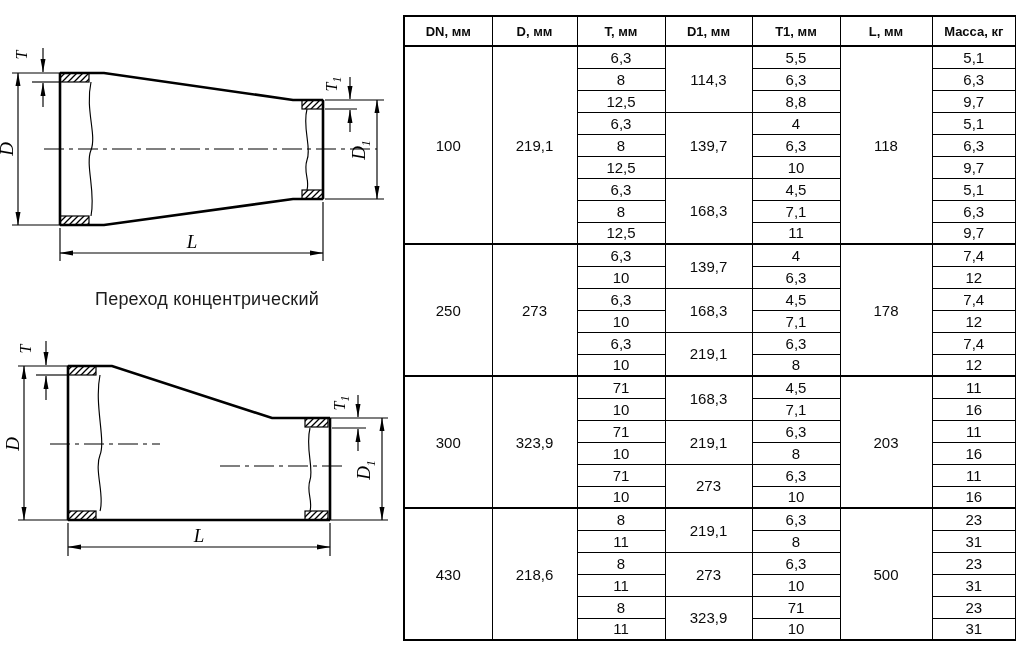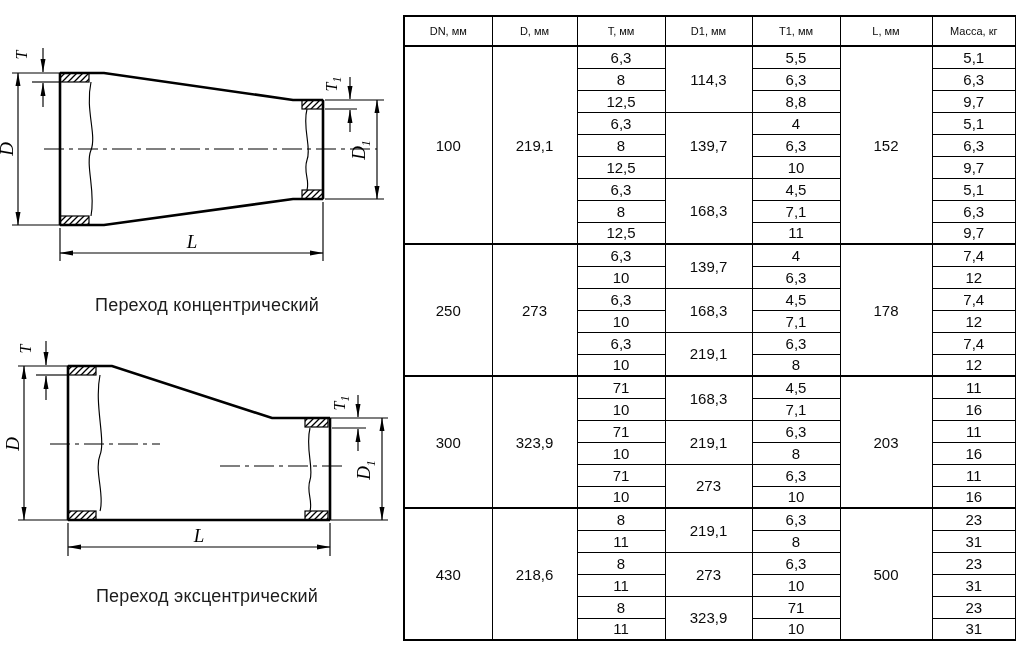--- a/index.html
+++ b/index.html
@@ -4,28 +4,28 @@
 <style>
   html,body{margin:0;padding:0;}
   body{width:1016px;height:653px;background:#ffffff;position:relative;overflow:hidden;
        font-family:"Liberation Sans",sans-serif;color:#0a0a0a;}
   .page{position:absolute;inset:0;}
   svg{position:absolute;left:0;}
   #svg-conc{top:40px;}
   #svg-ecc{top:340px;}
   .caption{position:absolute;left:37px;width:340px;text-align:center;
            font-size:18px;font-weight:400;color:#1c1c1c;letter-spacing:.2px;}
-  #cap1{top:295px;}
+  #cap1{top:289px;}
   #cap2{top:586px;}
   table.spec{position:absolute;left:403px;top:15px;width:612px;border-collapse:collapse;
              table-layout:fixed;border:2px solid #000;}
   table.spec th,table.spec td{border:1px solid #000;text-align:center;vertical-align:middle;
              padding:0;overflow:hidden;white-space:nowrap;}
   table.spec thead tr{height:30px;}
-  table.spec th{font-size:11px;font-weight:normal;}
+  table.spec th{font-size:13px;font-weight:bold;}
   table.spec tbody tr{height:22px;}
   table.spec td{font-size:15px;}
   table.spec tr.gs td{border-top-width:2px;}
   .ol{stroke:#000;stroke-width:2.6;fill:none;}
   .thin{stroke:#000;stroke-width:1.15;fill:none;}
   .cl{stroke:#000;stroke-width:1.1;fill:none;stroke-dasharray:20 5 4 5;}
   .hr{stroke:#000;stroke-width:1.2;}
   .lbl{font:italic 19px "Liberation Serif",serif;fill:#000;}
   .lbls{font:italic 16px "Liberation Serif",serif;fill:#000;}
   .sub{font:italic 12px "Liberation Serif",serif;}
@@ -139,21 +139,20 @@
     <g>
       <path class="thin" d="M382,418 L382,520" marker-start="url(#arr2)" marker-end="url(#arr2)"></path>
       <text class="lbl" text-anchor="middle" transform="translate(370 470) rotate(-90)"><tspan>D</tspan><tspan class="sub" dy="5">1</tspan></text>
     </g>
     <g>
       <path class="thin" d="M68,523 L68,556 M330,523 L330,556"></path>
       <path class="thin" d="M68,547 L330,547" marker-start="url(#arr2)" marker-end="url(#arr2)"></path>
       <text class="lbl" text-anchor="middle" x="199" y="542">L</text>
     </g>
   </svg>
-  <div class="caption" id="cap2">Переход эксцентрический</div>
 
   <table class="spec">
     <colgroup>
       <col style="width:88px">
         <col style="width:85px">
         <col style="width:88px">
       <col style="width:87px">
         <col style="width:88px">
         <col style="width:92px">
       <col style="width:84px">
@@ -169,21 +168,21 @@
           <th>Масса, кг</th>
         </tr>
       </thead>
     <tbody>
         <tr class="gs">
           <td rowspan="9">100</td>
           <td rowspan="9">219,1</td>
           <td>6,3</td>
           <td rowspan="3">114,3</td>
           <td>5,5</td>
-          <td rowspan="9">152</td>
+          <td rowspan="9">118</td>
           <td>5,1</td>
         </tr>
         <tr>
           <td>8</td>
           <td>6,3</td>
           <td>6,3</td>
         </tr>
         <tr>
           <td>12,5</td>
           <td>8,8</td>

